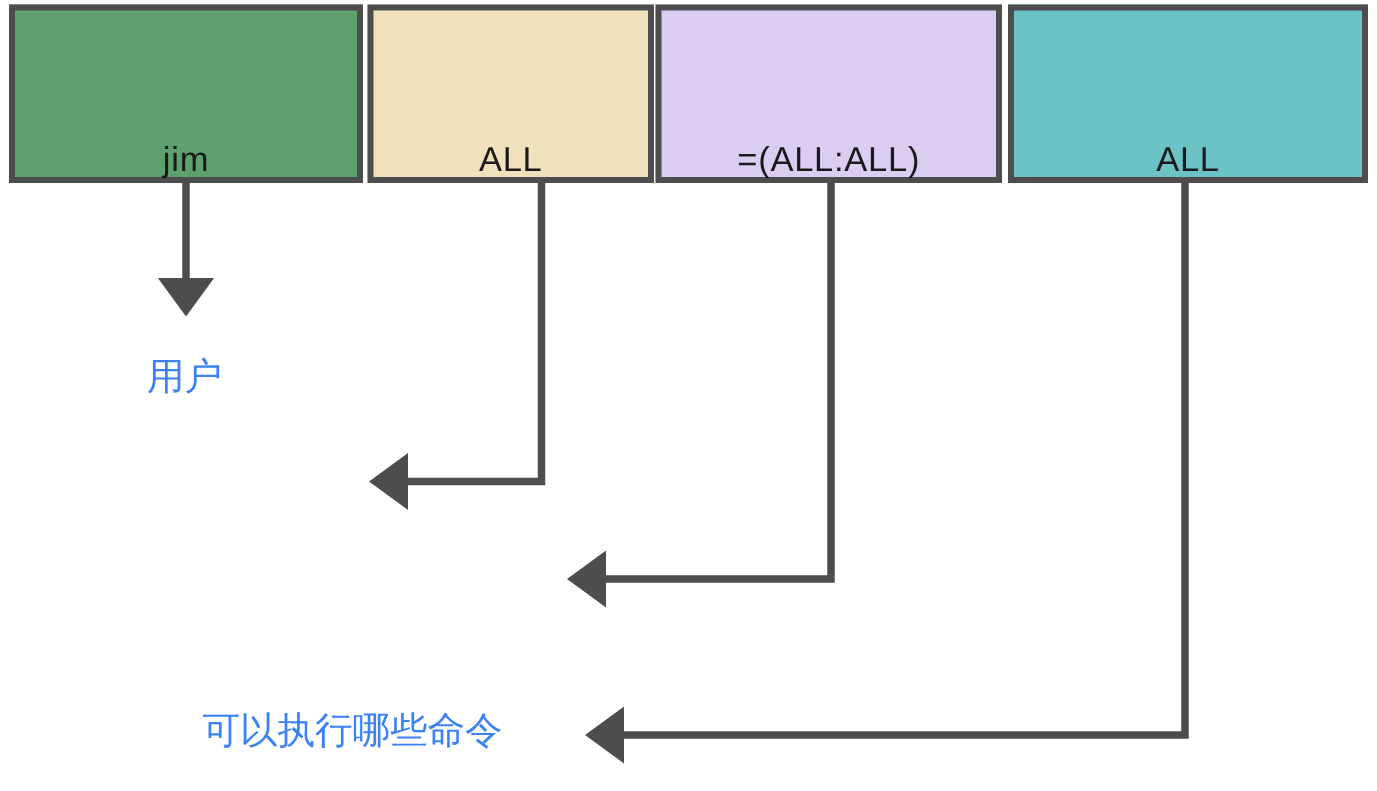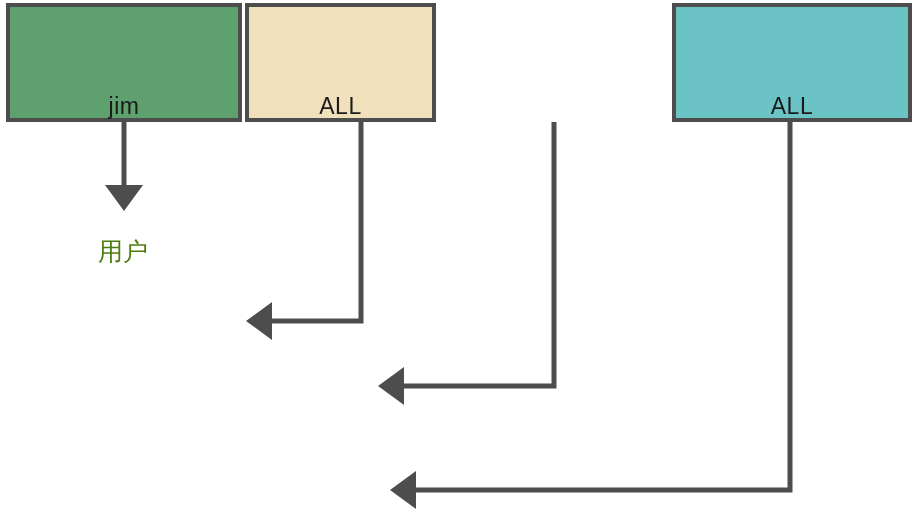--- a/index.html
+++ b/index.html
@@ -39,21 +39,21 @@
   .box-label {
     font-size: 23px;
     color: #1a1a1a;
     letter-spacing: 0.5px;
     line-height: 1;
     font-family: "Liberation Sans", "DejaVu Sans", sans-serif;
   }
   .annotation {
     position: absolute;
     font-size: 25px;
-    color: #4d7c0f;
+    color: #3b82f6;
     white-space: nowrap;
     line-height: 1;
     font-family: "Liberation Sans", "DejaVu Sans", sans-serif;
   }
 </style>
 </head>
 <body>
 
 <div id="diagram-root">
 
@@ -85,23 +85,27 @@
   </svg>
 
   <div class="box" style="left:6px; top:3px; width:236px; height:119px; background:#5ea06e;">
     <span class="box-label">jim</span>
   </div>
 
   <div class="box" style="left:245px; top:3px; width:191px; height:119px; background:#f0e0bc;">
     <span class="box-label">ALL</span>
   </div>
 
+  <div class="box" style="left:437px; top:3px; width:231px; height:119px; background:#dbccf2;">
+    <span class="box-label">=(ALL:ALL)</span>
+  </div>
 
   <div class="box" style="left:672px; top:3px; width:240px; height:119px; background:#6bc3c5;">
     <span class="box-label">ALL</span>
   </div>
 
   <div class="annotation" style="left:98px; top:239px;">用户</div>
 
 
 
+  <div class="annotation" style="left:135px; top:475px;">可以执行哪些命令</div>
 
 </div>
 
 </body></html>

